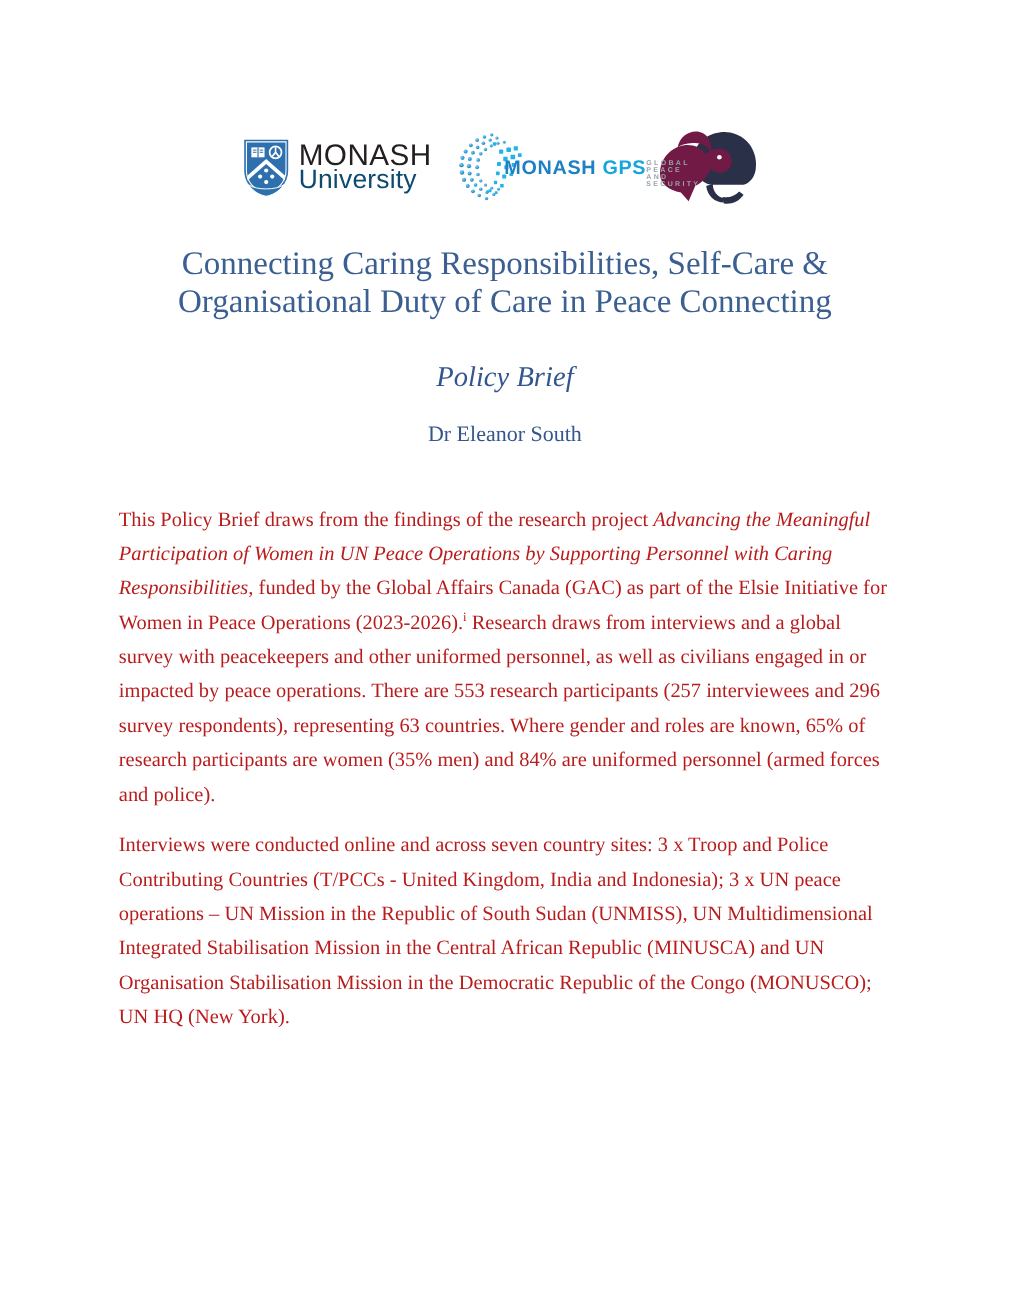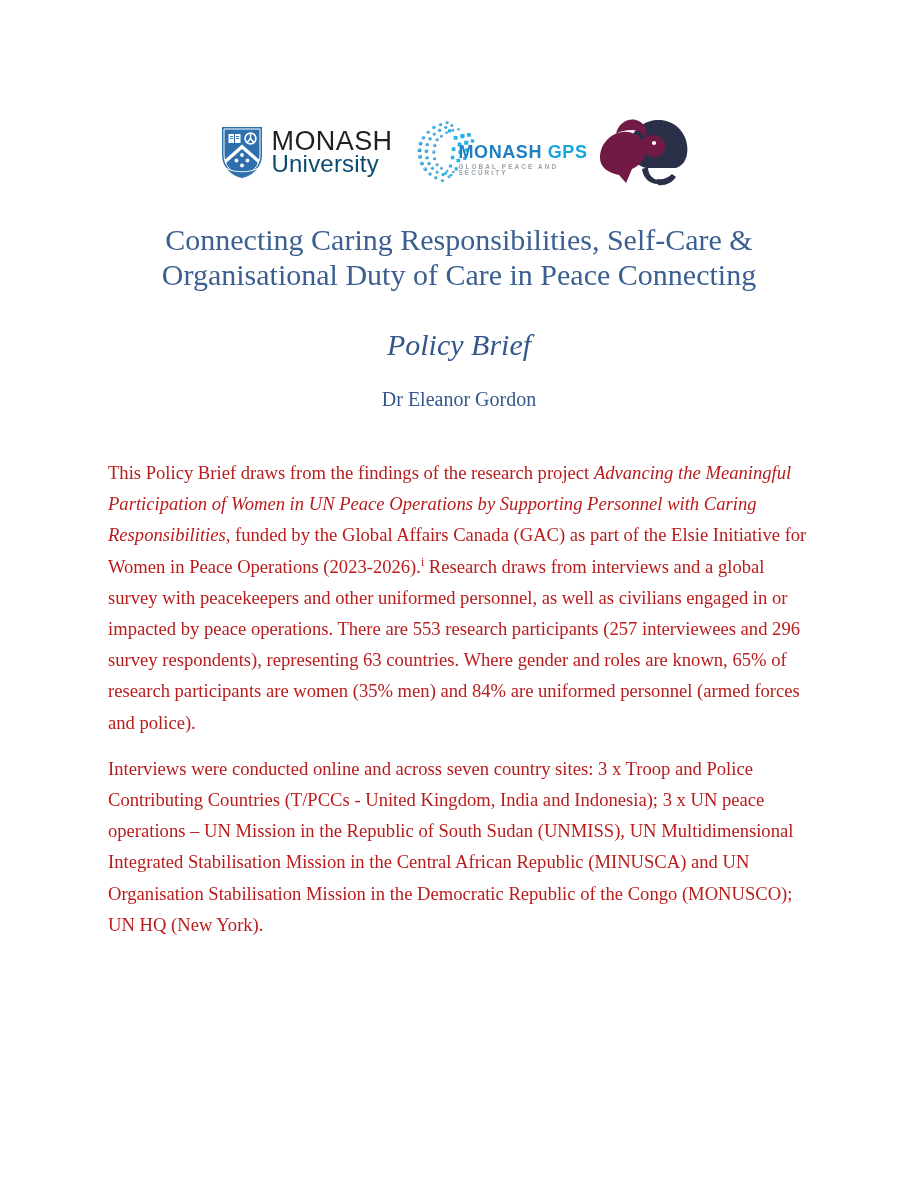--- a/index.html
+++ b/index.html
@@ -71,21 +71,21 @@
   .gps-globe {
     position: absolute;
     left: 0; top: 2px;
     width: 76px; height: 76px;
   }
   .gps-text {
     position: absolute;
     left: 48px;
     top: 30px;
     display: flex;
-    flex-direction: column;
+    flex-direction: row;
     font-family: "Liberation Sans", sans-serif;
   }
   .gps-text .g1 {
     font-size: 18px;
     font-weight: 700;
     letter-spacing: 0.6px;
     color: #1f7fc4;
     line-height: 1;
   }
   .gps-text .g1 .gps-blue { color: #16a5dd; }
@@ -140,21 +140,21 @@
   .doc-title {
     font-family: "Liberation Serif", serif;
     font-size: 30px;
     line-height: 1.17;
     color: #3a5f90;
     margin: 0;
     font-weight: 400;
   }
   .doc-subtitle {
     font-family: "Liberation Serif", serif;
-    font-size: 30px;
+    font-size: 26px;
     font-style: italic;
     color: #33578c;
     margin: 0;
     padding-top: 36px;
     font-weight: 400;
   }
   .doc-author {
     font-family: "Liberation Serif", serif;
     font-size: 20px;
     color: #33578c;
@@ -325,21 +325,21 @@
 
         <circle cx="68" cy="31" r="2.1" fill="#ffffff"></circle>
       </svg>
     </div>
 
   </div>
 
   <div class="title-block">
     <h1 class="doc-title"><span>Connecting Caring Responsibilities, Self-Care &amp;</span><br><span>Organisational Duty of Care in Peace Connecting</span></h1>
     <div class="doc-subtitle">Policy Brief</div>
-    <div class="doc-author">Dr Eleanor Gordon</div>
+    <div class="doc-author">Dr Eleanor South</div>
   </div>
 
   <div class="body-block">
     <p class="para"><span>This Policy Brief draws from the findings of the research project </span><em>Advancing the Meaningful Participation of Women in UN Peace Operations by Supporting Personnel with Caring Responsibilities</em><span>, funded by the Global Affairs Canada (GAC) as part of the Elsie Initiative for Women in Peace Operations (2023-2026).</span><sup>i</sup><span> Research draws from interviews and a global survey with peacekeepers and other uniformed personnel, as well as civilians engaged in or impacted by peace operations. There are 553 research participants (257 interviewees and 296 survey respondents), representing 63 countries. Where gender and roles are known, 65% of research participants are women (35% men) and 84% are uniformed personnel (armed forces and police).</span></p>
     <p class="para">Interviews were conducted online and across seven country sites: 3 x Troop and Police Contributing Countries (T/PCCs - United Kingdom, India and Indonesia); 3 x UN peace operations – UN Mission in the Republic of South Sudan (UNMISS), UN Multidimensional Integrated Stabilisation Mission in the Central African Republic (MINUSCA) and UN Organisation Stabilisation Mission in the Democratic Republic of the Congo (MONUSCO); UN HQ (New York).</p>
   </div>
 
 </div>
 
 </body></html>

